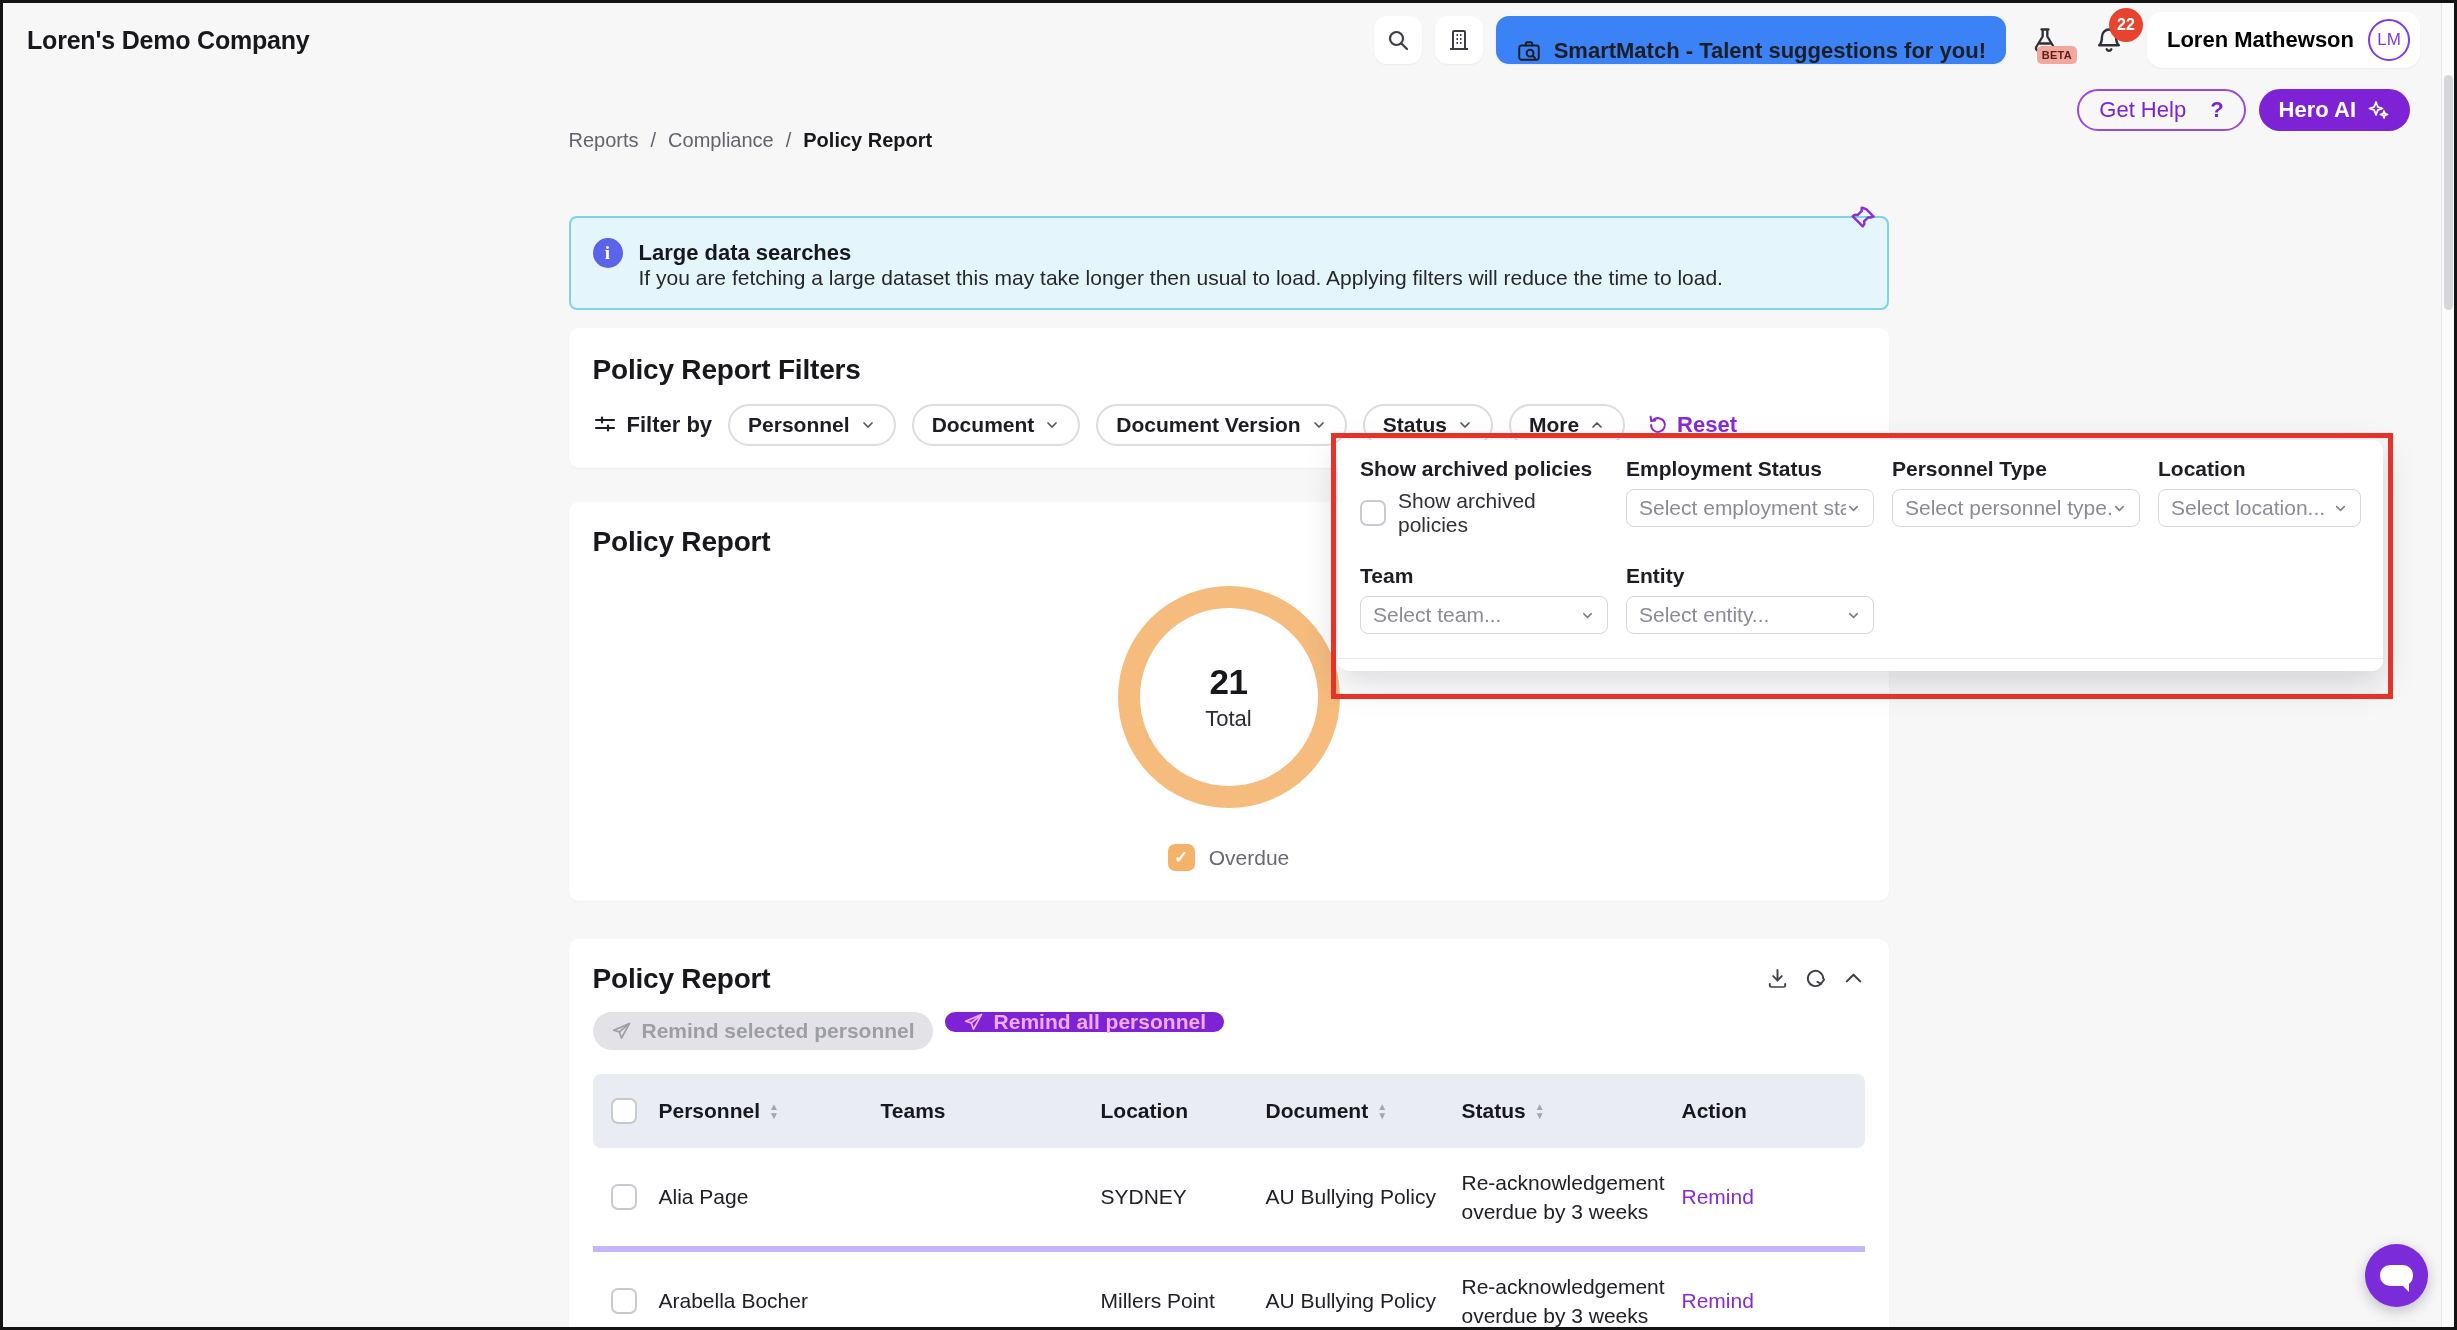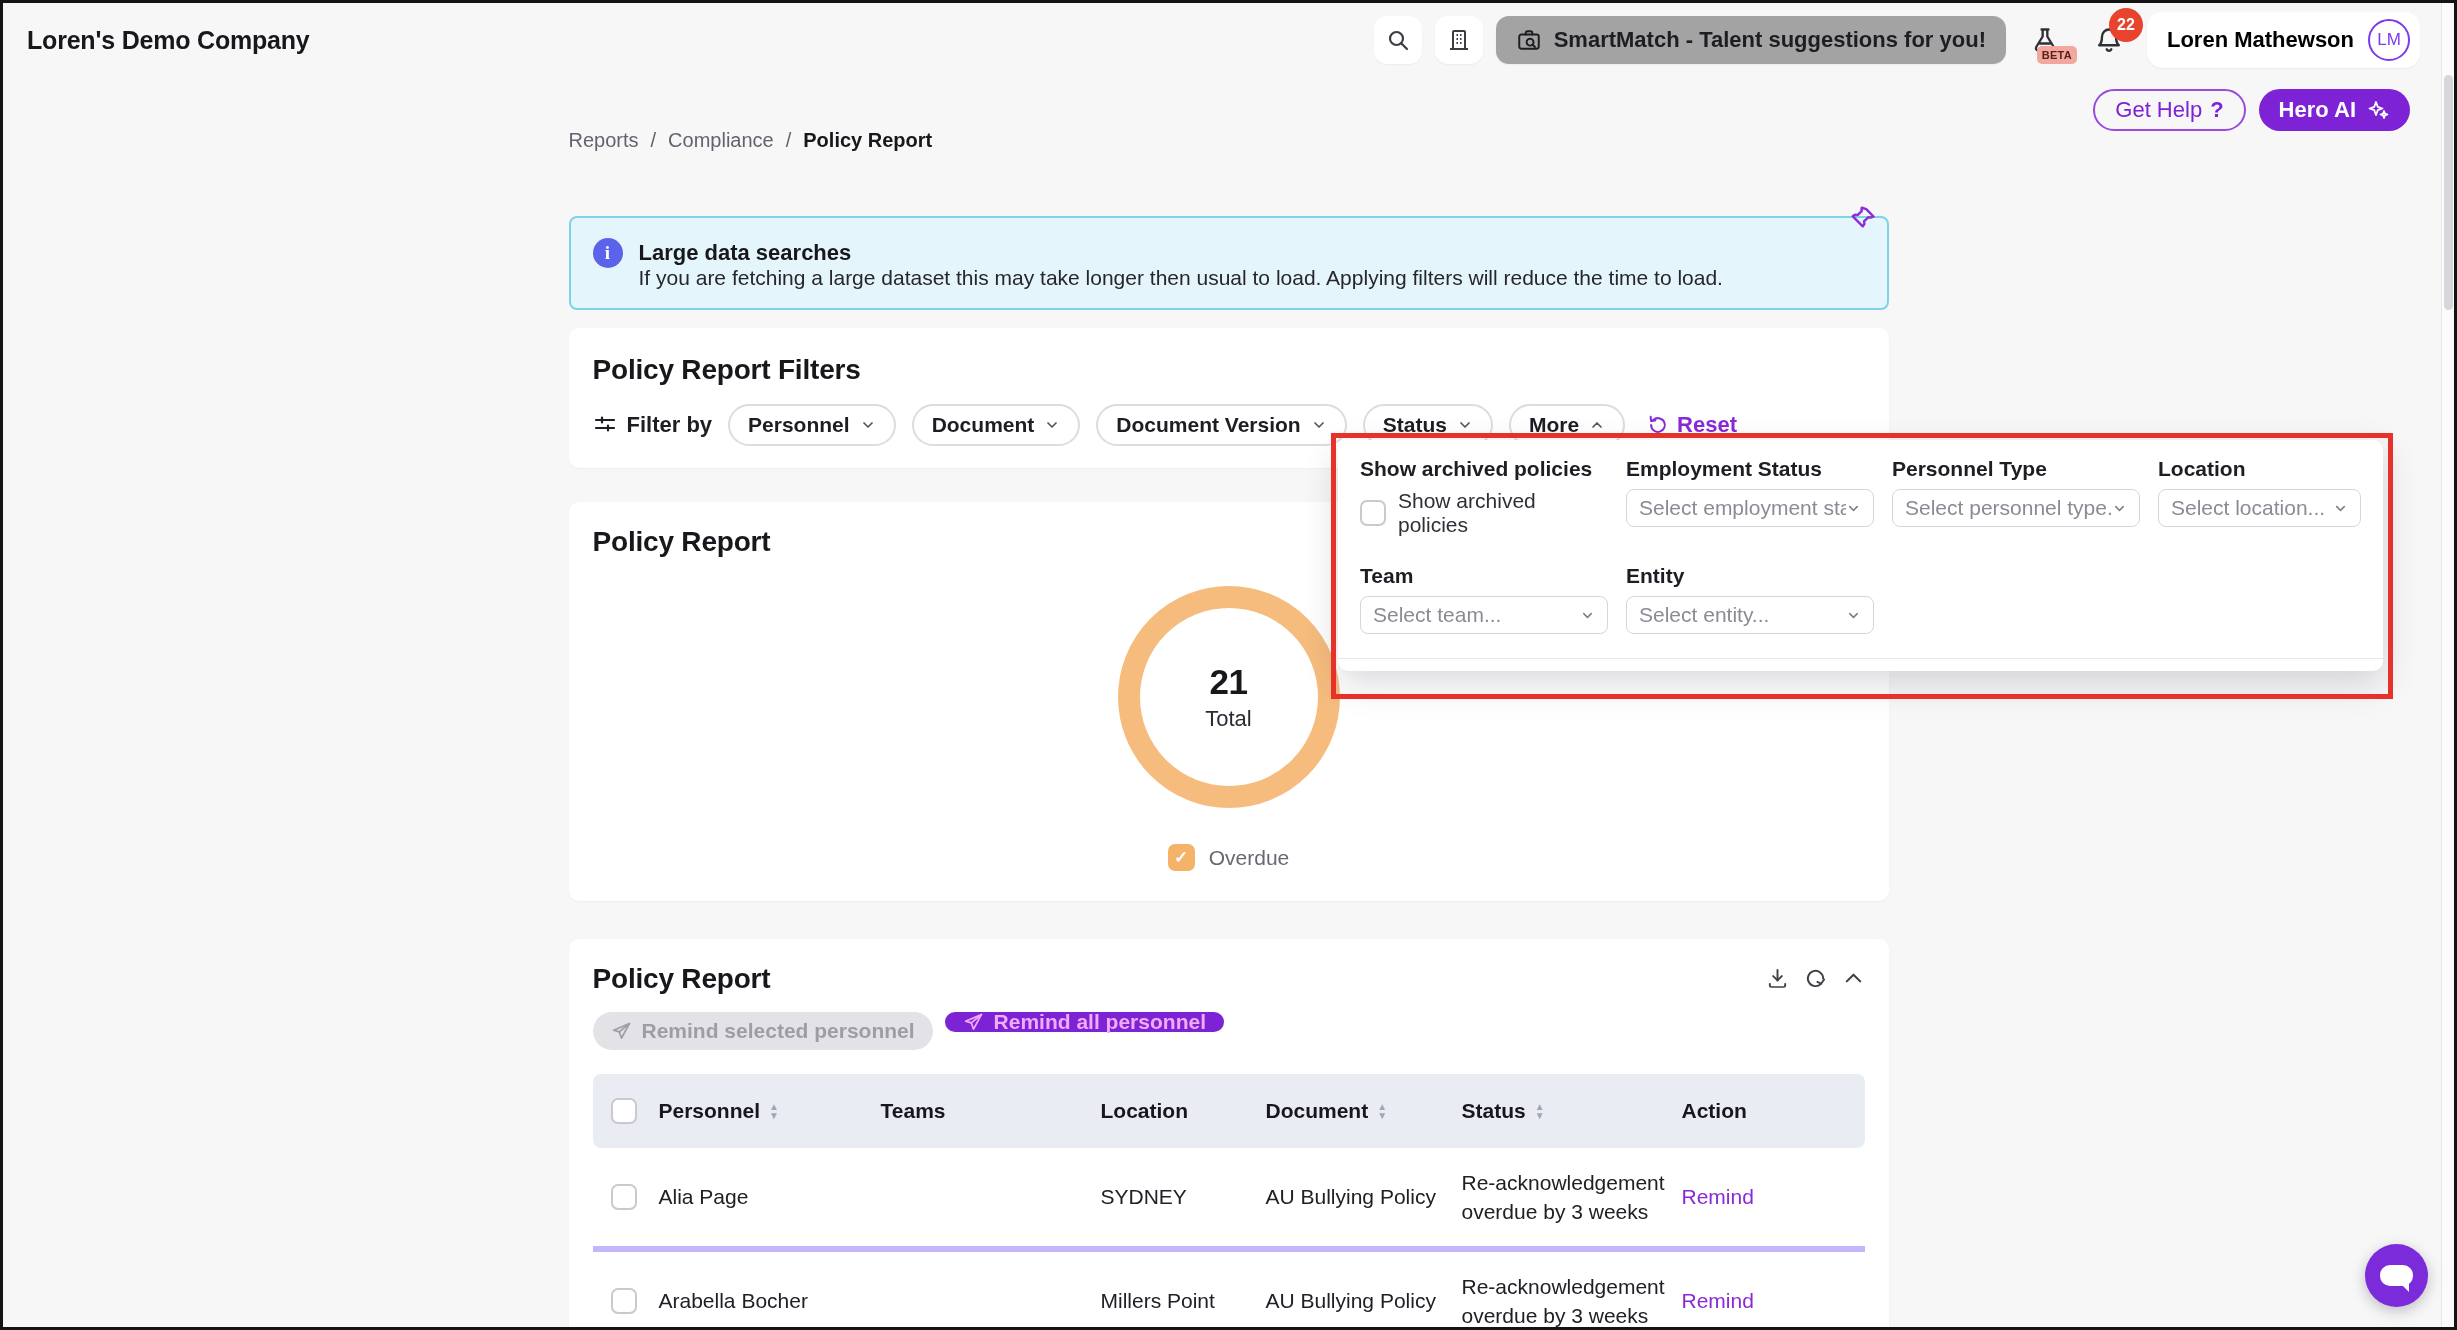--- a/index.html
+++ b/index.html
@@ -12,32 +12,32 @@
     overflow:hidden;
     color:#17171c;
   }
   svg { display:block; }
 
   
   .topbar { height:74px; display:flex; align-items:center; justify-content:space-between; padding:0 34px 0 24px; }
   .company-title { font-size:25px; font-weight:bold; letter-spacing:-0.2px; }
   .topbar-right { display:flex; align-items:center; gap:13px; }
   .icon-btn { width:48px; height:48px; background:#fff; border:none; border-radius:13px; display:flex; align-items:center; justify-content:center; color:#3c3c44; box-shadow:0 1px 2px rgba(20,20,30,.05); cursor:pointer; }
-  .pill-btn { height:48px; background:#a3a3a3; border:none; border-radius:13px; display:flex; align-items:center; gap:12px; padding:0 20px; font-size:22px; font-weight:bold; color:#1d1d23; box-shadow:0 1px 2px rgba(20,20,30,.05); cursor:pointer; }
+  .pill-btn { height:48px; background:#3b82f6; border:none; border-radius:13px; display:flex; align-items:flex-end; gap:12px; padding:0 20px; font-size:22px; font-weight:bold; color:#1d1d23; box-shadow:0 1px 2px rgba(20,20,30,.05); cursor:pointer; }
   .beta-wrap { position:relative; width:52px; height:48px; display:flex; align-items:center; justify-content:center; color:#2f2f36; }
   .beta-badge { position:absolute; right:-6px; bottom:0; background:#f2a79f; color:#5c2018; font-size:11px; font-weight:bold; padding:3px 5px; border-radius:5px; letter-spacing:.3px; }
   .bell-wrap { position:relative; width:50px; height:48px; display:flex; align-items:center; justify-content:center; color:#2f2f36; }
   .bell-badge { position:absolute; top:-8px; right:-9px; min-width:34px; height:34px; background:#e8432f; color:#fff; border-radius:17px; font-size:16px; font-weight:bold; display:flex; align-items:center; justify-content:center; padding:0 6px; }
   .user-pill { height:56px; background:#fff; border:none; border-radius:15px; display:flex; align-items:center; gap:14px; padding:0 10px 0 20px; box-shadow:0 1px 2px rgba(20,20,30,.05); cursor:pointer; }
   .user-name { font-size:22px; font-weight:bold; }
   .avatar { width:42px; height:42px; border-radius:50%; border:2.5px solid #7d3bec; color:#7d3bec; font-size:17px; font-weight:normal; display:flex; align-items:center; justify-content:center; background:#fff; }
 
   
   .help-row { position:absolute; top:86px; right:44px; display:flex; gap:13px; z-index:3; }
-  .gethelp-btn { height:42px; border:2px solid #9b4ae0; background:transparent; color:#7d22d4; border-radius:999px; padding:8px 20px; font-size:22px; display:flex; align-items:center; gap:8px; cursor:pointer; }
+  .gethelp-btn { height:42px; border:2px solid #9b4ae0; background:transparent; color:#7d22d4; border-radius:999px; padding:8px 20px; font-size:22px; display:flex; align-items:center; gap:24px; cursor:pointer; }
   .gethelp-q { font-weight:bold; }
   .heroai-btn { height:42px; border:none; background:#7d22d4; color:#fff; border-radius:999px; padding:0 20px; font-size:22px; font-weight:bold; display:flex; align-items:center; gap:10px; cursor:pointer; }
 
   
   .main-col { width:1320px; margin:0 auto; position:relative; }
   .breadcrumb { margin-top:52px; display:flex; align-items:center; gap:12px; font-size:20px; color:#63636e; }
   .breadcrumb .crumb { cursor:pointer; }
   .breadcrumb .sep { color:#63636e; }
   .breadcrumb .current { color:#17171c; font-weight:bold; }
   .pin { position:absolute; top:76px; right:10px; color:#8b2fd6; cursor:pointer; }

